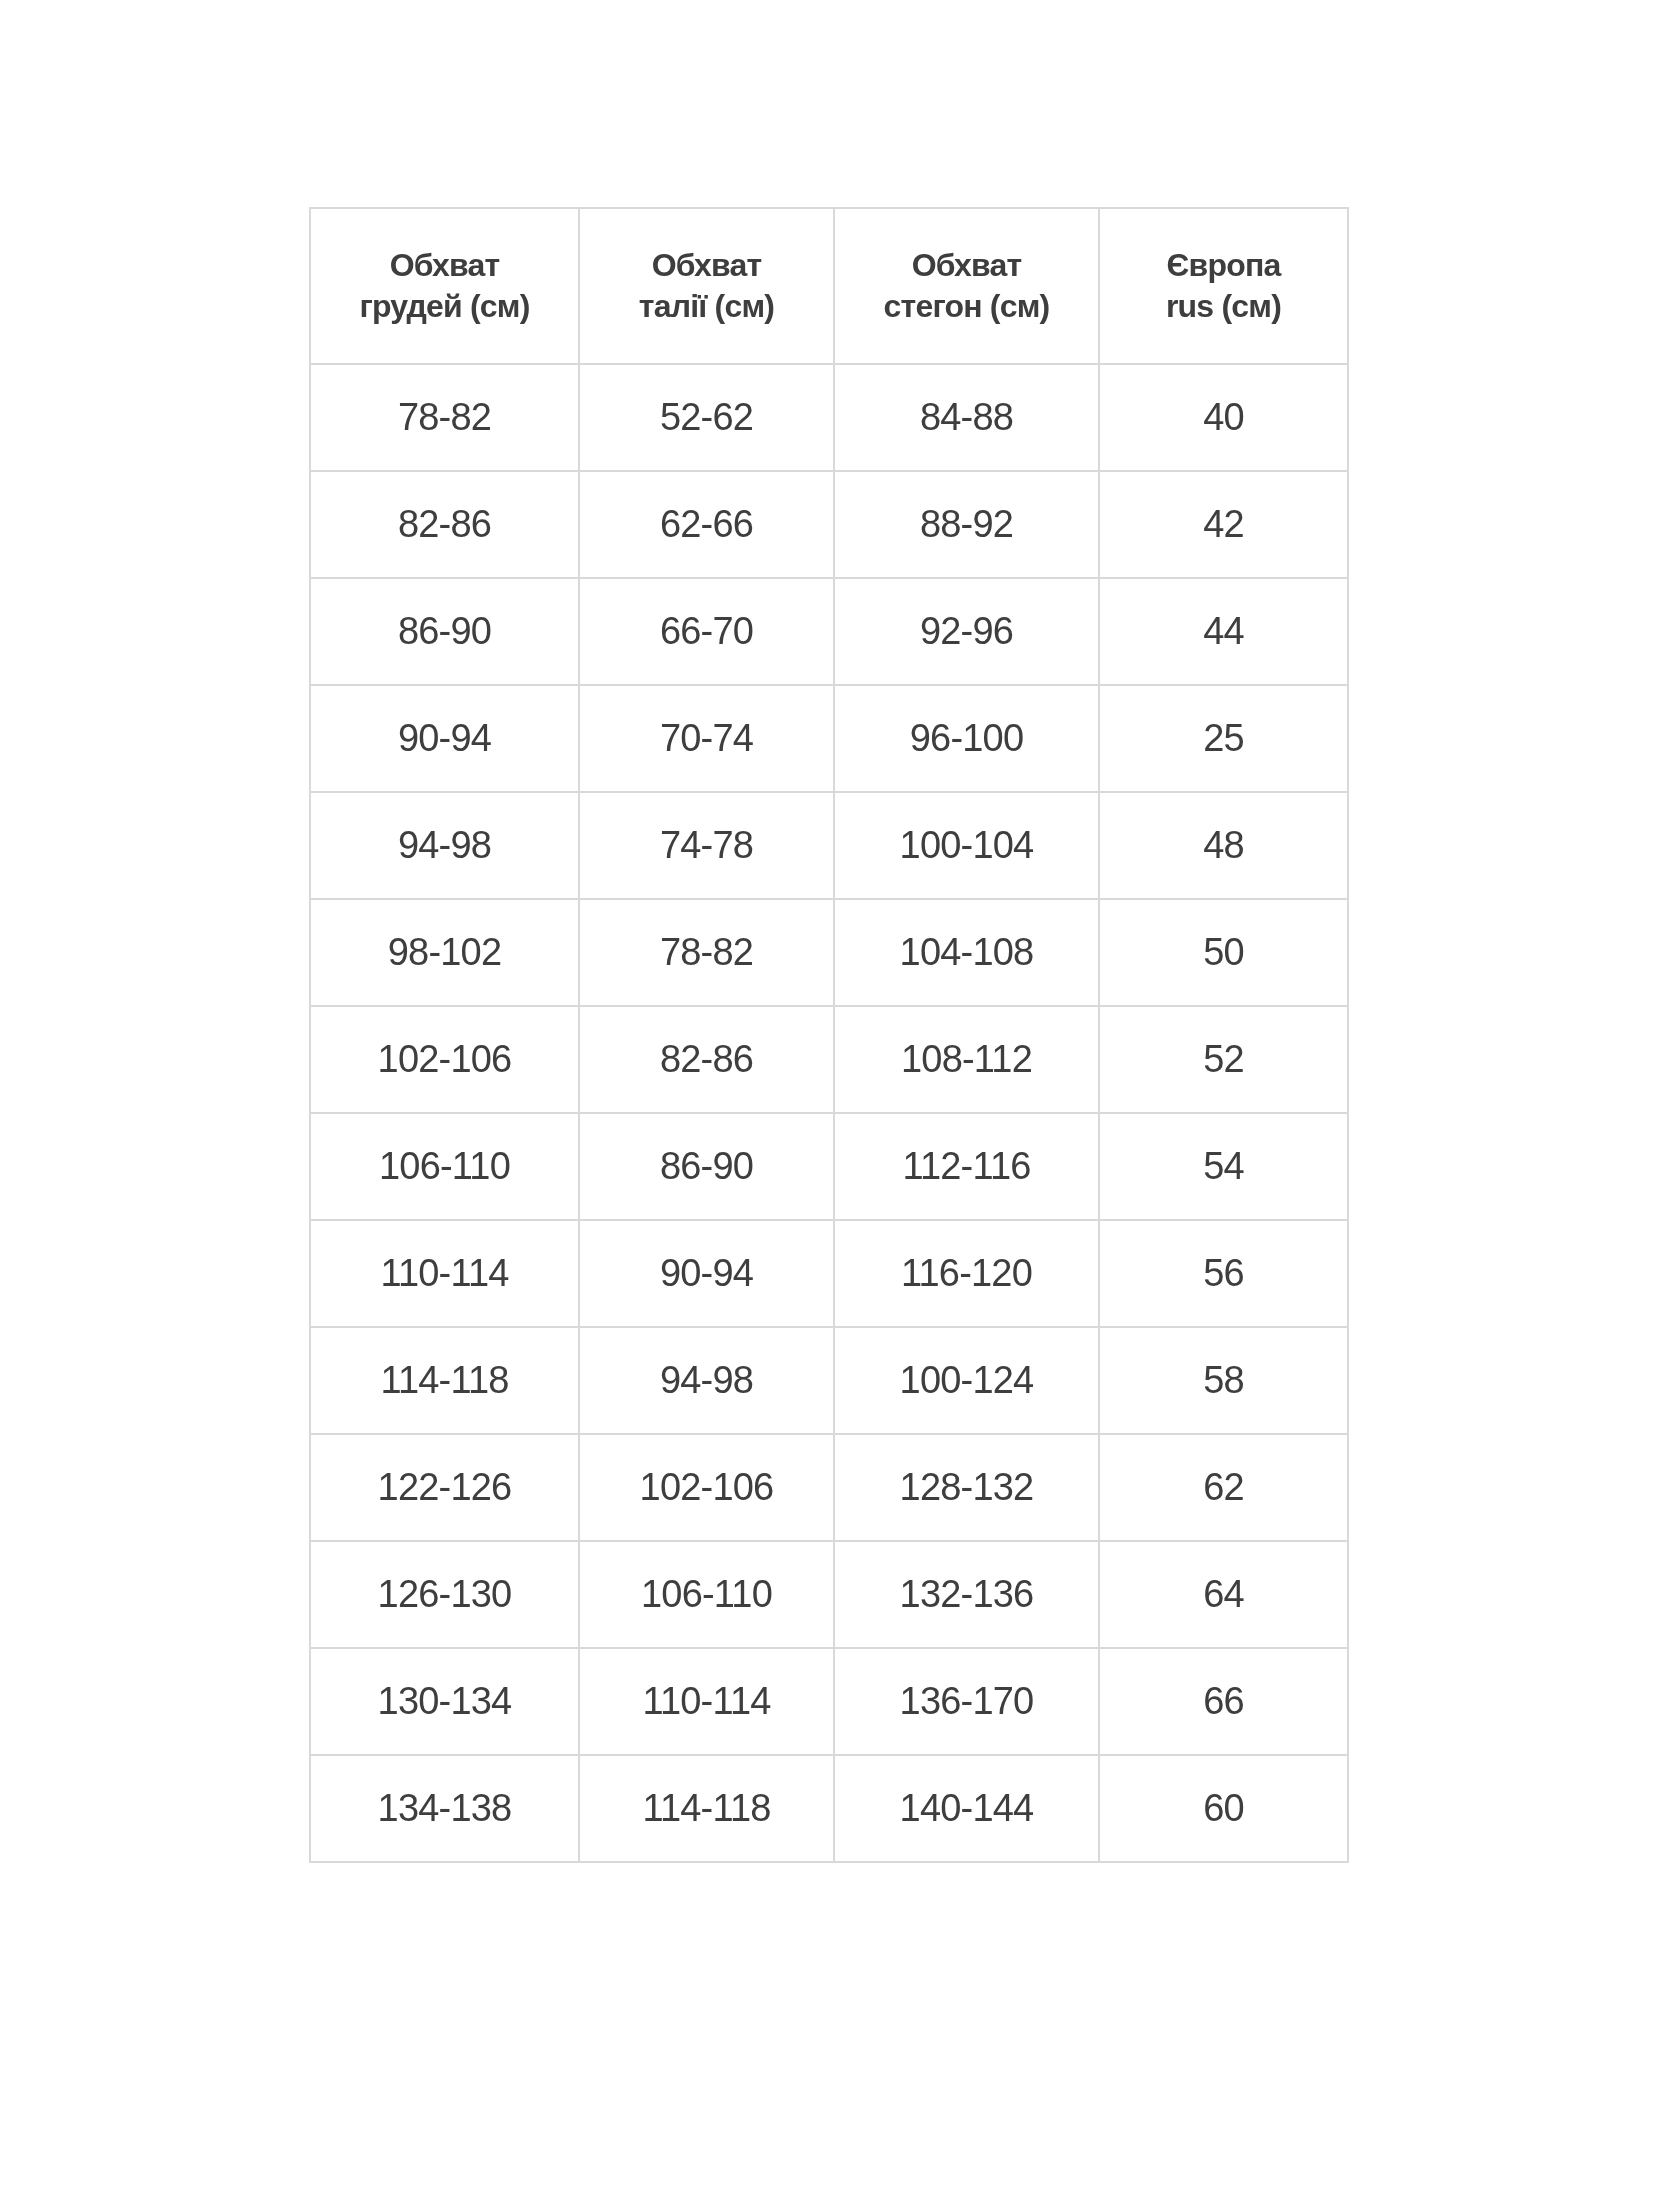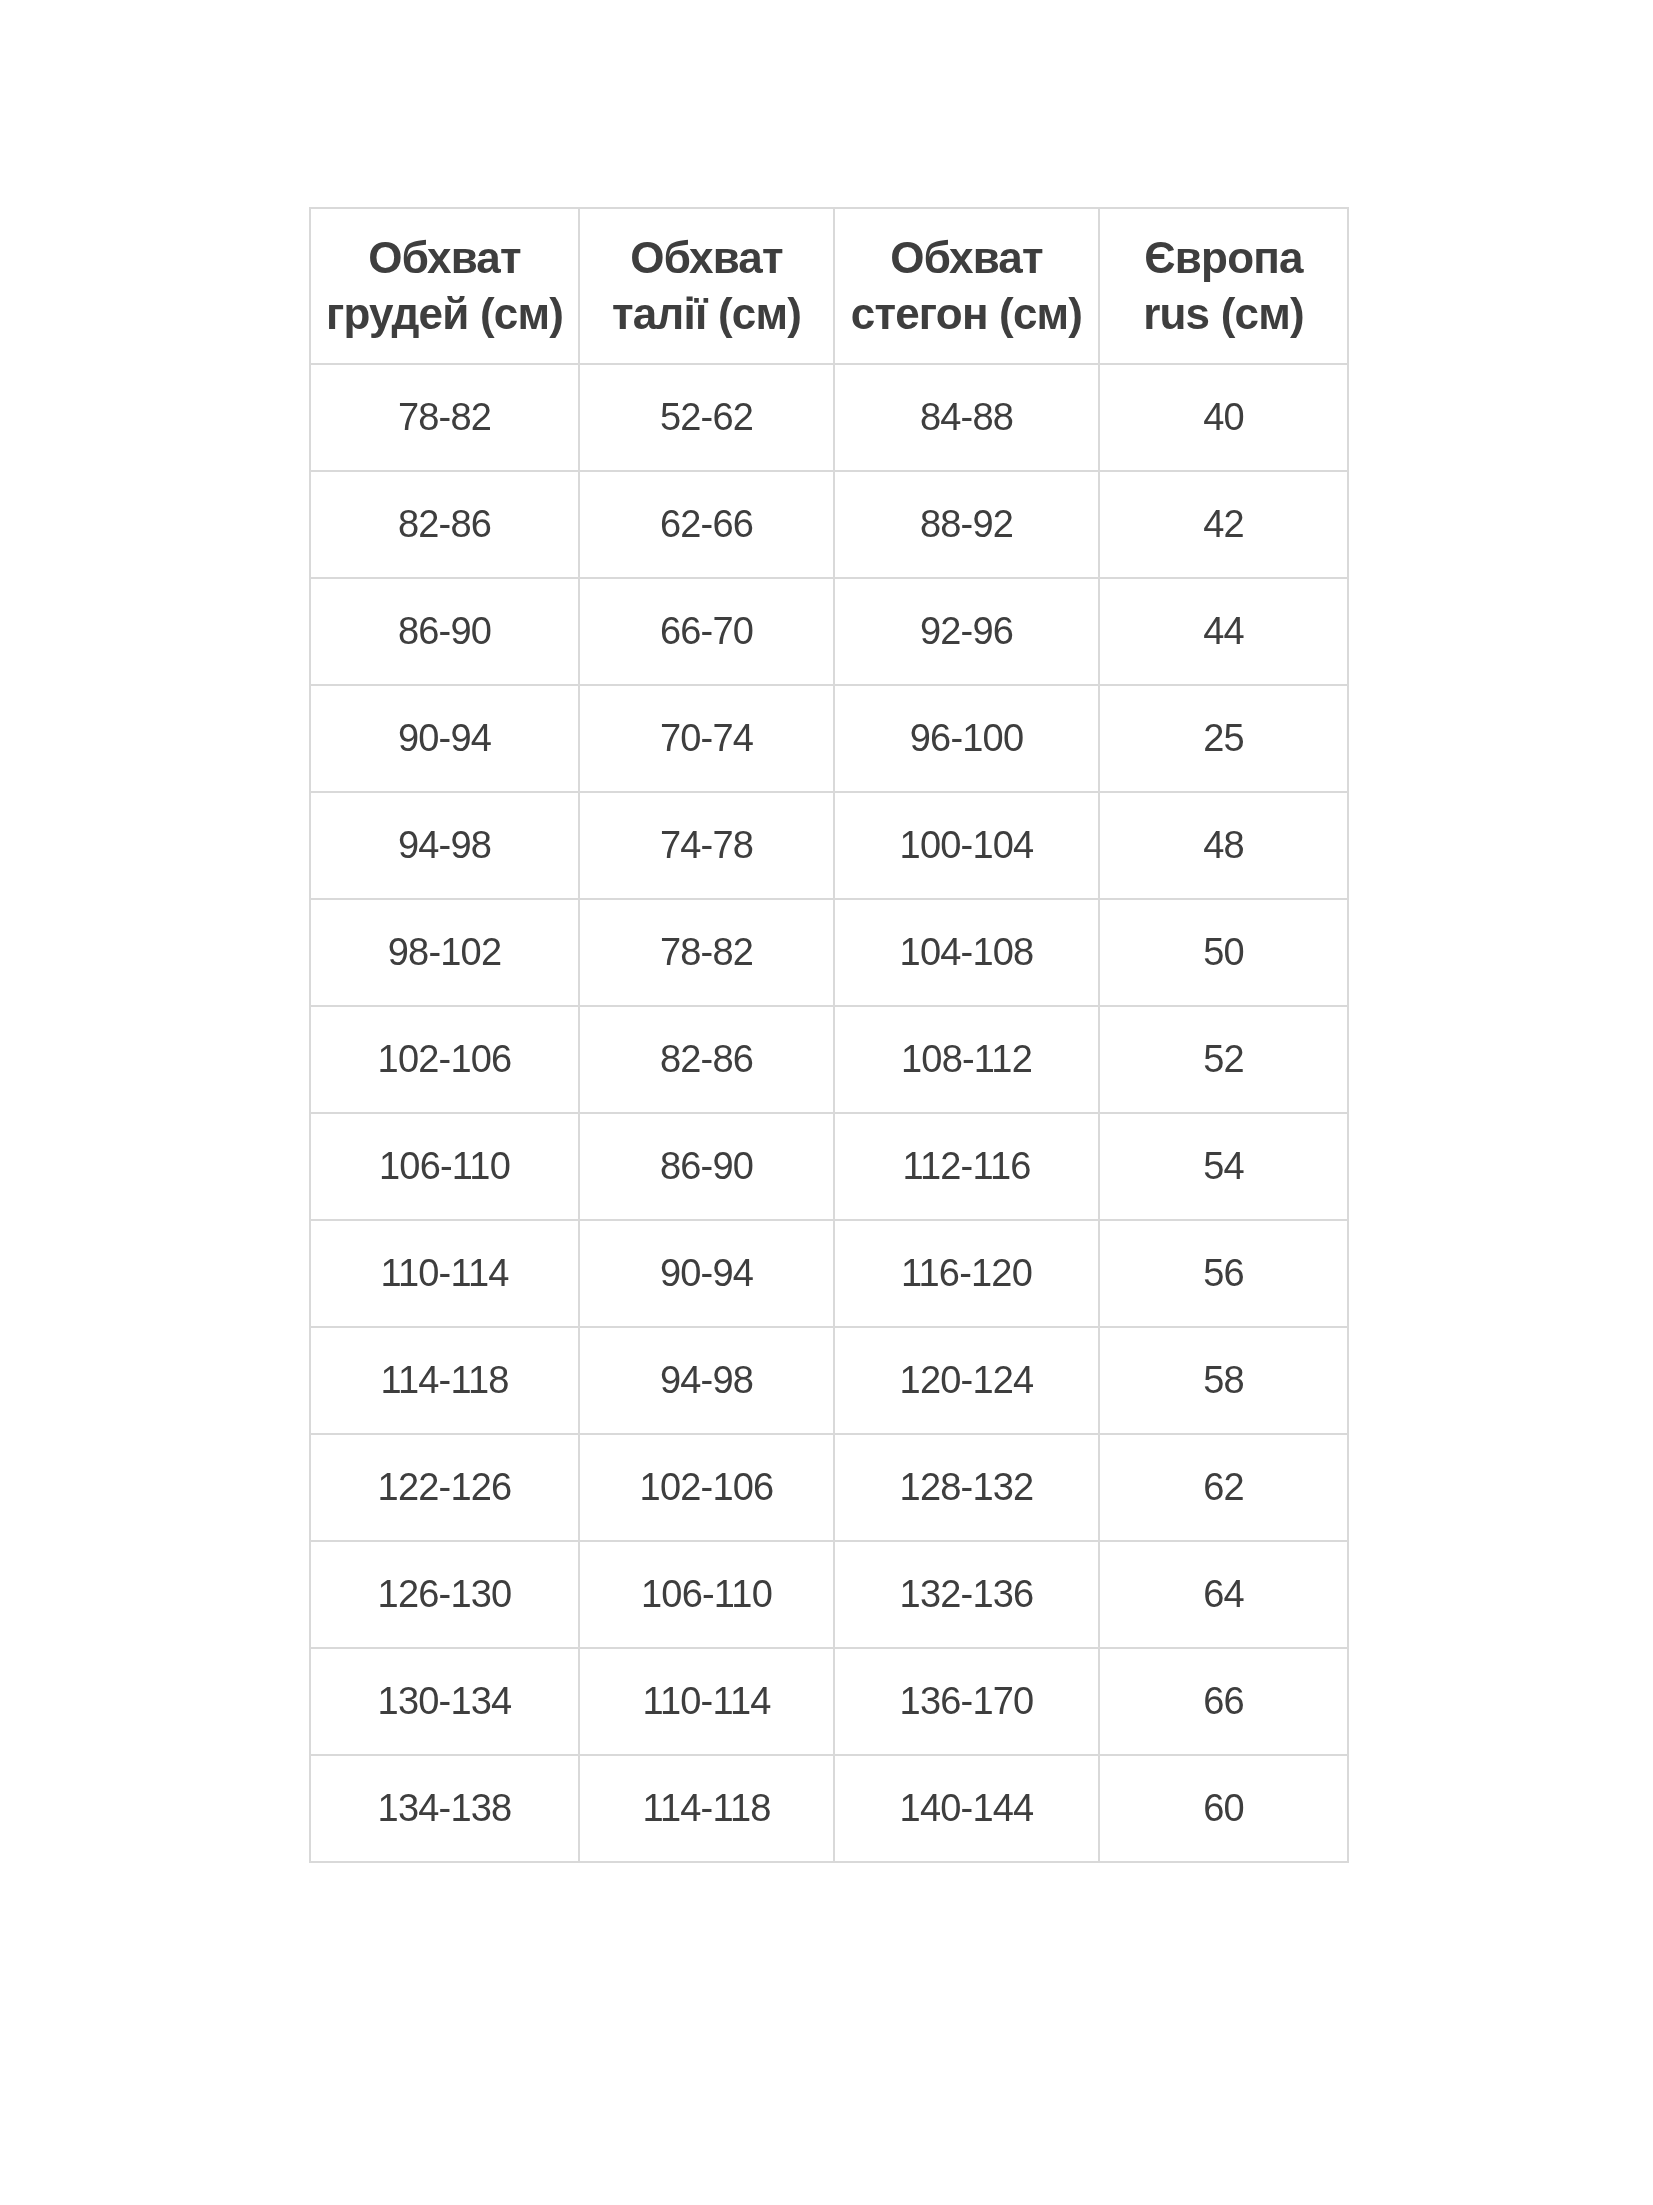--- a/index.html
+++ b/index.html
@@ -27,21 +27,21 @@
     border: 2.5px solid #d9d9d9;
     text-align: center;
     vertical-align: middle;
     color: #3e3e3e;
     letter-spacing: -0.8px;
     font-stretch: condensed;
     padding: 0;
   }
   table.size-chart thead th {
     height: 154px;
-    font-size: 44px;
+    font-size: 32px;
     font-weight: bold;
     line-height: 1.28;
   }
   table.size-chart tbody td {
     height: 105px;
     font-size: 38px;
     font-weight: normal;
   }
 </style>
 </head>
@@ -125,21 +125,21 @@
       </tr>
       <tr>
         <td>110-114</td>
         <td>90-94</td>
         <td>116-120</td>
         <td>56</td>
       </tr>
       <tr>
         <td>114-118</td>
         <td>94-98</td>
-        <td>120-124</td>
+        <td>100-124</td>
         <td>58</td>
       </tr>
       <tr>
         <td>122-126</td>
         <td>102-106</td>
         <td>128-132</td>
         <td>62</td>
       </tr>
       <tr>
         <td>126-130</td>

